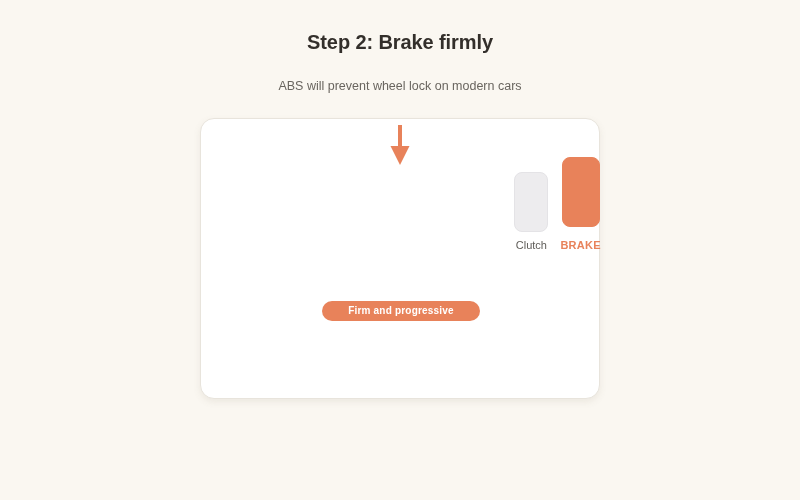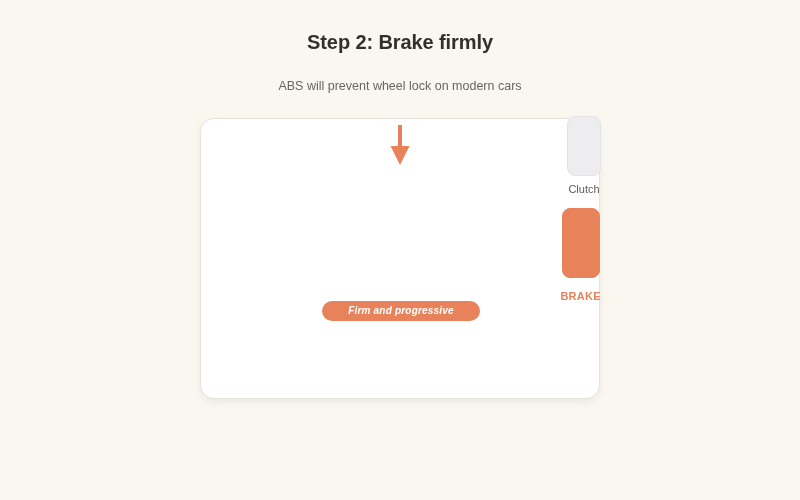--- a/index.html
+++ b/index.html
@@ -74,23 +74,23 @@
   .arrow svg { display: block; }
 
   
   .pedal-row {
     position: absolute;
     left: 0;
     top: 47px;
     width: 400px;
     height: 86px;
     display: flex;
-    flex-direction: column;
+    flex-direction: row;
     align-items: flex-end;
-    justify-content: center;
+    justify-content: flex-end;
     gap: 12px;
   }
   .pedal-col {
     display: flex;
     flex-direction: column;
     align-items: center;
     justify-content: flex-end;
   }
   .pedal {
     border-radius: 8px;
@@ -124,21 +124,20 @@
   }
 
   
   .pill-wrap {
     position: absolute;
     left: 0;
     top: 182px;
     width: 400px;
     display: flex;
     justify-content: center;
-    font-style: italic;
   }
   .pill {
     display: inline-block;
     background: #e8825a;
     color: #ffffff;
     font-size: 10px;
     font-weight: bold;
     line-height: 20px;
     height: 20px;
     padding: 0 26px;

